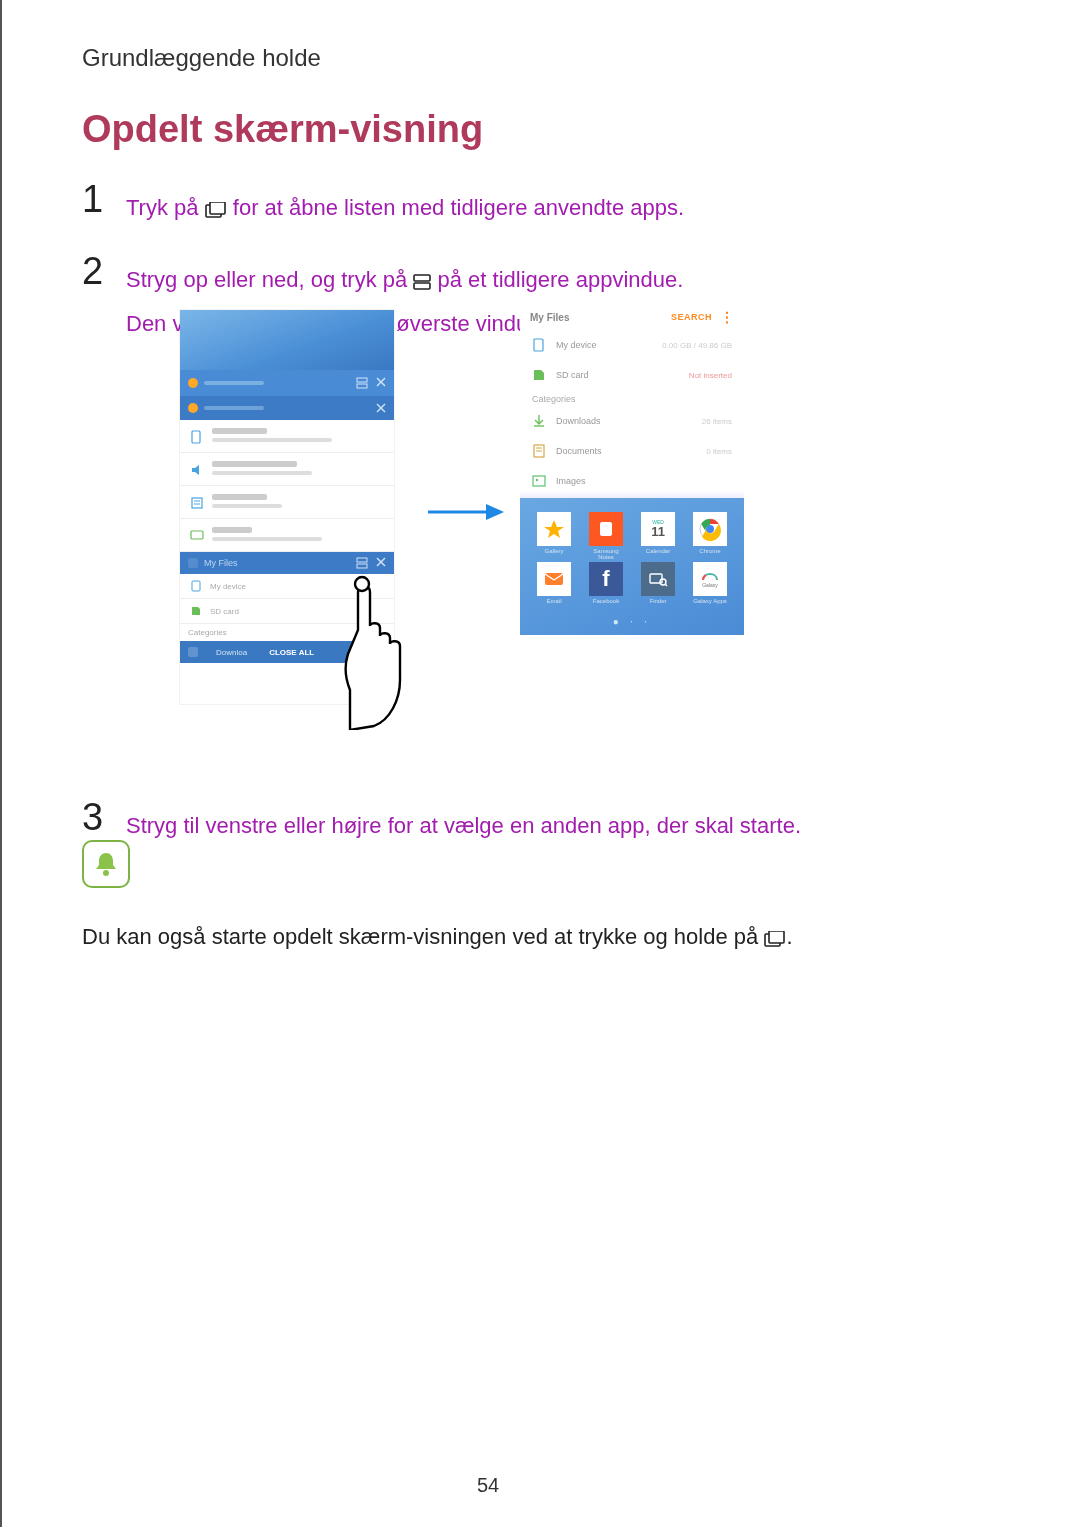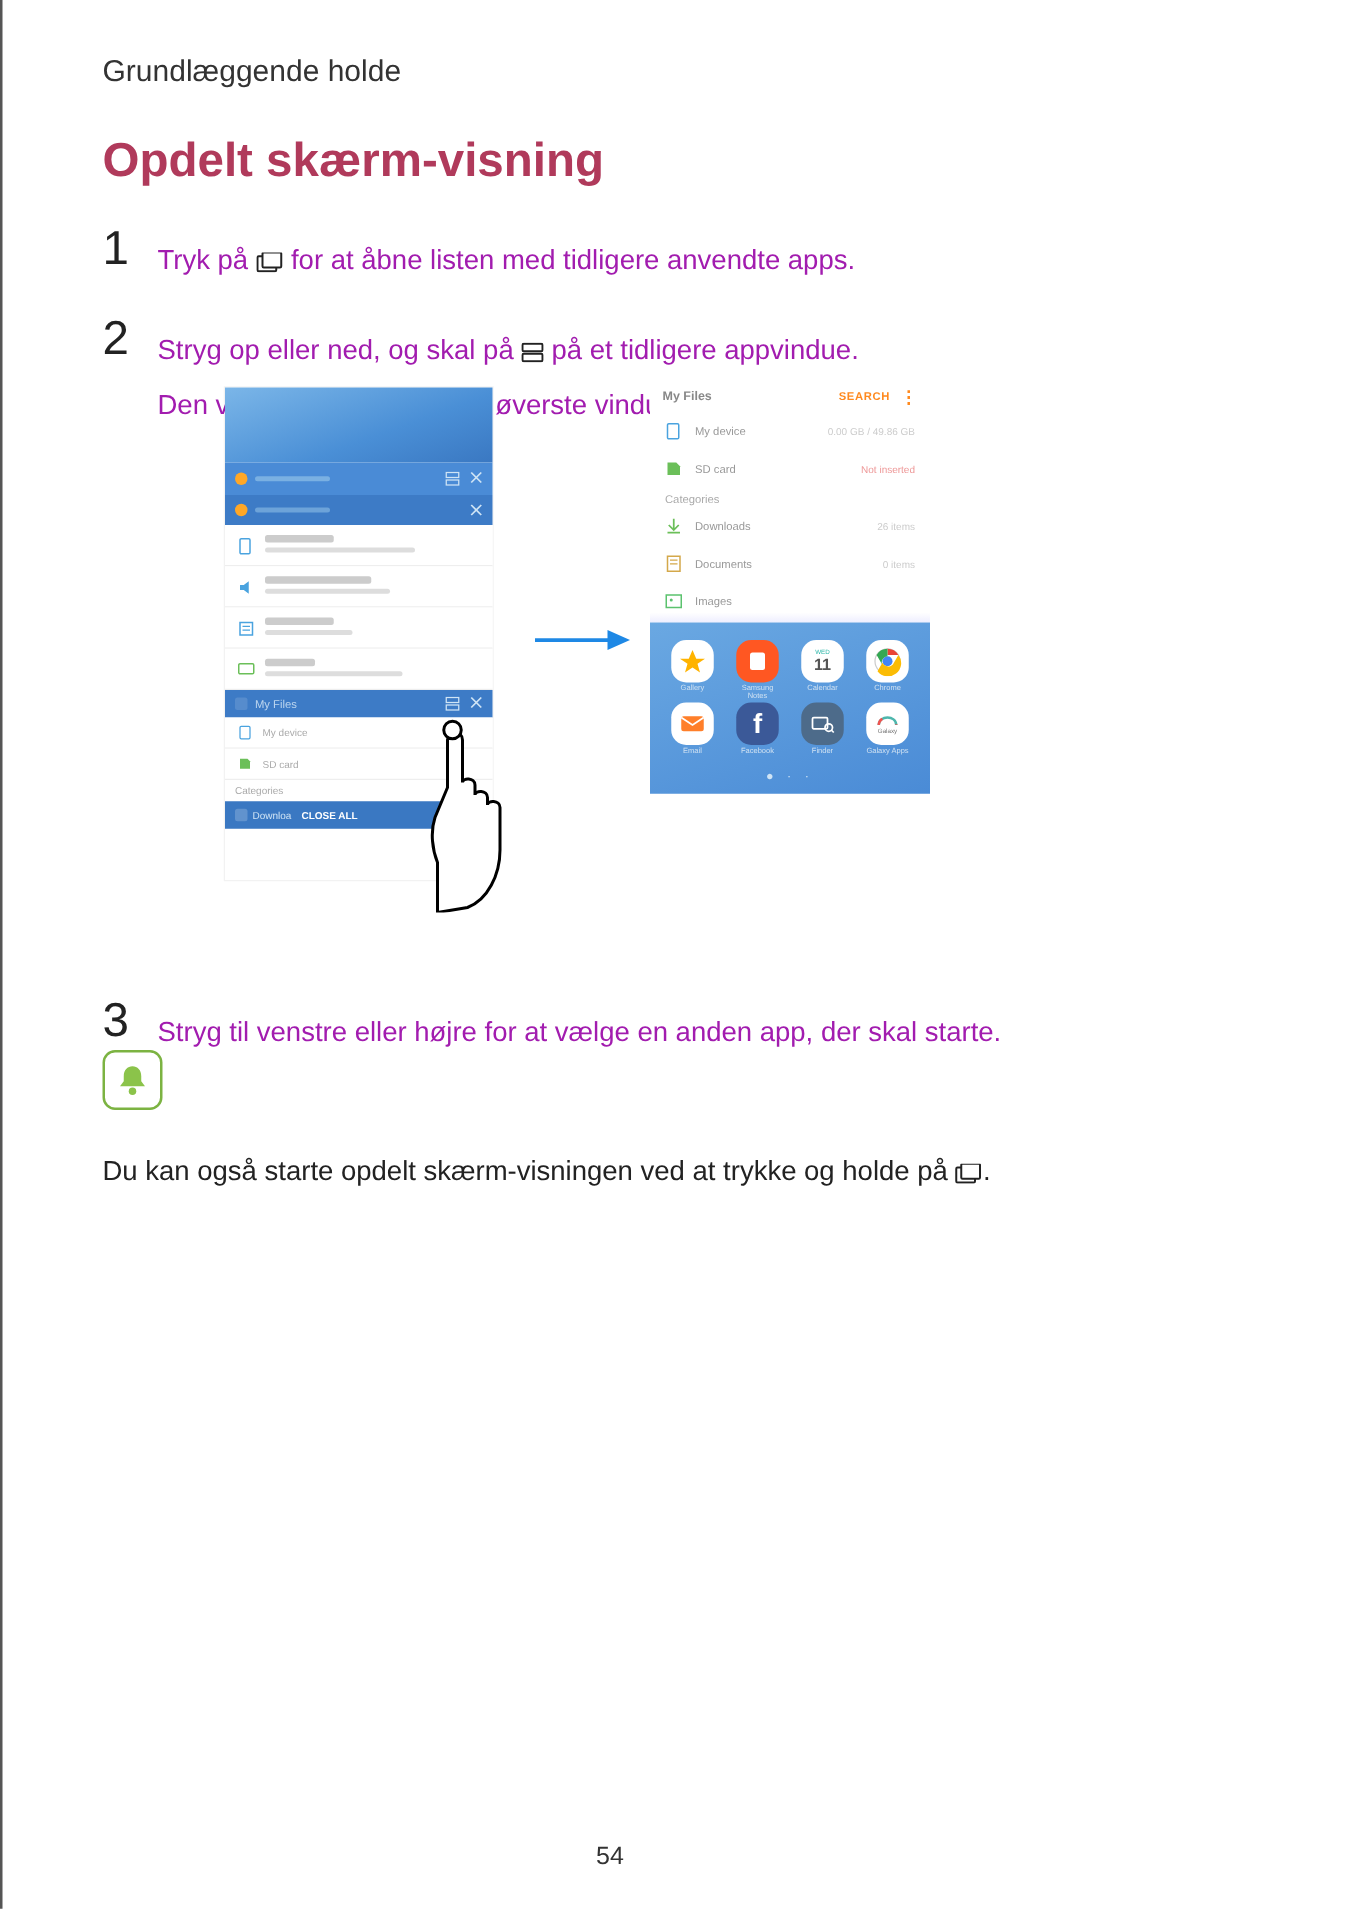--- a/index.html
+++ b/index.html
@@ -105,21 +105,21 @@
   .pl-line1 { height:6px; background:#ccc; border-radius:2px; margin-bottom:4px;}
   .pl-line2 { height:4px; background:#ddd; border-radius:2px;}
   .pl-myfiles {
     height:22px; background:#3d7bc6; display:flex; align-items:center; padding:0 8px;
     color:#bcd6ef; font-size:9px; gap:6px;
   }
   .pl-myfiles .sq { width:10px;height:10px;background:#fff2;border-radius:2px;}
   .pl-mf-row { display:flex;align-items:center;gap:8px;padding:6px 10px;background:#fff;border-bottom:1px solid #eee;}
   .pl-mf-ico{width:12px;height:12px;}
   .pl-cat{font-size:8px;color:#aaa;padding:4px 8px;background:#fff;}
-  .pl-bottombar{height:22px;background:#3a78c2;display:flex;align-items:center;color:#cfe4f5;font-size:8px;padding:0 8px;gap:4px;}
+  .pl-bottombar{height:22px;background:#3a78c2;display:flex;align-items:center;color:#cfe4f5;font-size:8px;padding:0 8px;gap:18px;}
   .pl-bottombar .dl{width:10px;height:10px;background:#fff3;border-radius:2px;}
   
   .hand {
     position:absolute;
     left:160px; top:270px;
     width:80px; height:160px;
   }
   
   .arrow {
     position:absolute;
@@ -141,21 +141,21 @@
   .pr-row-ico{width:14px;height:14px;}
   .pr-row-right{margin-left:auto;font-size:8px;color:#ccc;}
   .pr-cat{font-size:9px;color:#aaa;padding:4px 12px 2px;}
   .pr-cut{height:8px;background:linear-gradient(#fff,#eef);}
   .pr-apps{
     background:linear-gradient(160deg,#6aa8e2,#4a8bd6);
     padding:14px 8px 8px;
   }
   .pr-app-row{display:flex;justify-content:space-around;margin-bottom:6px;}
   .pr-app{width:40px;text-align:center;}
-  .pr-app-sq{width:34px;height:34px;border-radius:12px;margin:0 auto;display:flex;align-items:center;justify-content:center;}
+  .pr-app-sq{width:34px;height:34px;border-radius:0;margin:0 auto;display:flex;align-items:center;justify-content:center;}
   .pr-app-label{font-size:6px;color:#cfe1f2;margin-top:2px;height:8px;}
   .pr-pager{text-align:center;color:#cfe4f5;font-size:10px;letter-spacing:4px;padding-top:4px;}
   
   .step3-wrap{
     position:absolute;
     top:780px; left:80px;
     width:820px;
   }
   
   .tip{
@@ -204,21 +204,21 @@
         </span>
         <span> for at åbne listen med tidligere anvendte apps.</span>
       </p>
     </div>
   </div>
 
   <div class="step">
     <div class="step-num">2</div>
     <div class="step-body">
       <p>
-        <span>Stryg op eller ned, og skal på </span>
+        <span>Stryg op eller ned, og tryk på </span>
         <span class="inline-icon">
           <svg width="18" height="16" viewBox="0 0 18 16">
               <rect x="1" y="1" width="16" height="6" rx="1" fill="none" stroke="#222" stroke-width="1.6"></rect>
               <rect x="1" y="9" width="16" height="6" rx="1" fill="none" stroke="#222" stroke-width="1.6"></rect>
             </svg>
         </span>
         <span> på et tidligere appvindue.</span>
       </p>
       <p>Den valgte app starter i det øverste vindue.</p>
     </div>

